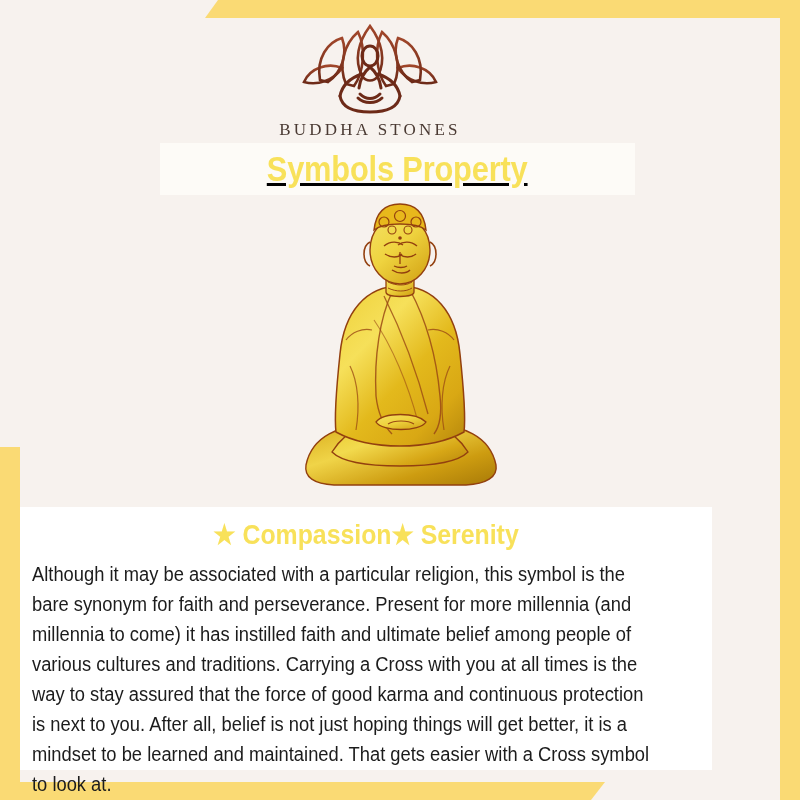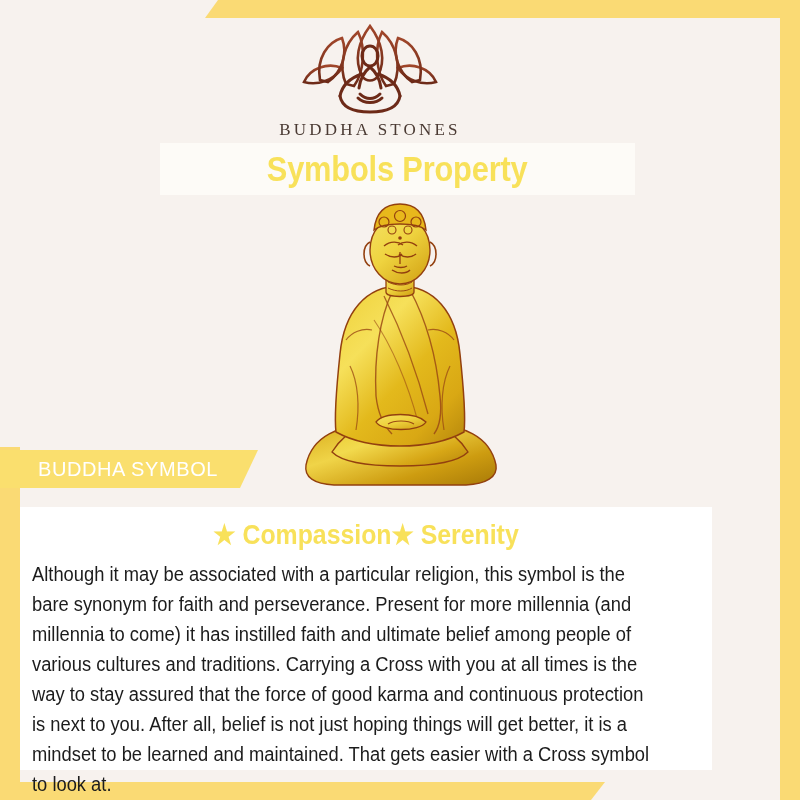--- a/index.html
+++ b/index.html
@@ -91,20 +91,21 @@
   .title-band {
     position: absolute;
     left: 160px;
     top: 143px;
     width: 475px;
     height: 52px;
     background: #fdfbf7;
     display: flex;
     align-items: center;
     justify-content: center;
+    text-decoration: underline;
   }
   .title-text {
     font-family: "Liberation Sans Narrow", "Liberation Sans", sans-serif;
     font-weight: bold;
     font-size: 35px;
     color: #f8e15a;
     letter-spacing: -0.2px;
     transform: scaleX(0.88);
     white-space: nowrap;
   }
@@ -301,22 +302,19 @@
       <path d="M110 45 C115 41 123 41 129 46" fill="none" stroke="#93400f" stroke-width="1.4"></path>
       <path d="M97 54 C103 58 110 58 114 54" fill="none" stroke="#93400f" stroke-width="1.5"></path>
       <path d="M111 54 C116 58 123 58 128 54" fill="none" stroke="#93400f" stroke-width="1.5"></path>
       <path d="M112 52 L112 64" fill="none" stroke="#93400f" stroke-width="1.3"></path>
       <path d="M106 66 C110 68 116 68 119 66" fill="none" stroke="#93400f" stroke-width="1.3"></path>
       <path d="M104 70 C110 74 118 74 122 70" fill="none" stroke="#93400f" stroke-width="1.5"></path>
       <circle cx="112" cy="38" r="1.8" fill="#93400f"></circle>
     </svg>
   </div>
 
-  <div class="section-tag">
-    <span class="section-tag-label">BUDDHA SYMBOL</span>
-  </div>
 
   <div class="content-block">
     <div class="subtitle">★ Compassion★ Serenity</div>
     <p class="body-copy">Although it may be associated with a particular religion, this symbol is the bare synonym for faith and perseverance. Present for more millennia (and millennia to come) it has instilled faith and ultimate belief among people of various cultures and traditions. Carrying a Cross with you at all times is the way to stay assured that the force of good karma and continuous protection is next to you. After all, belief is not just hoping things will get better, it is a mindset to be learned and maintained. That gets easier with a Cross symbol to look at.</p>
   </div>
 
 </div>
 
 </body></html>

